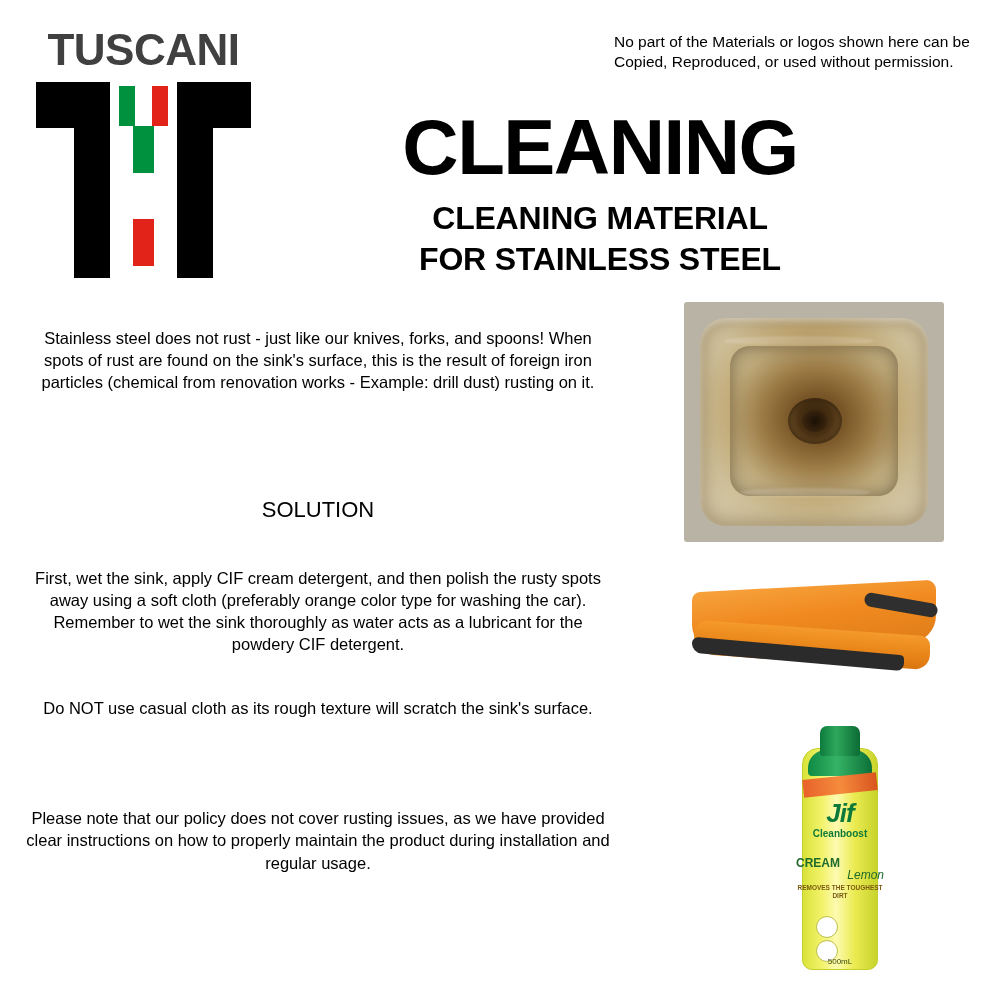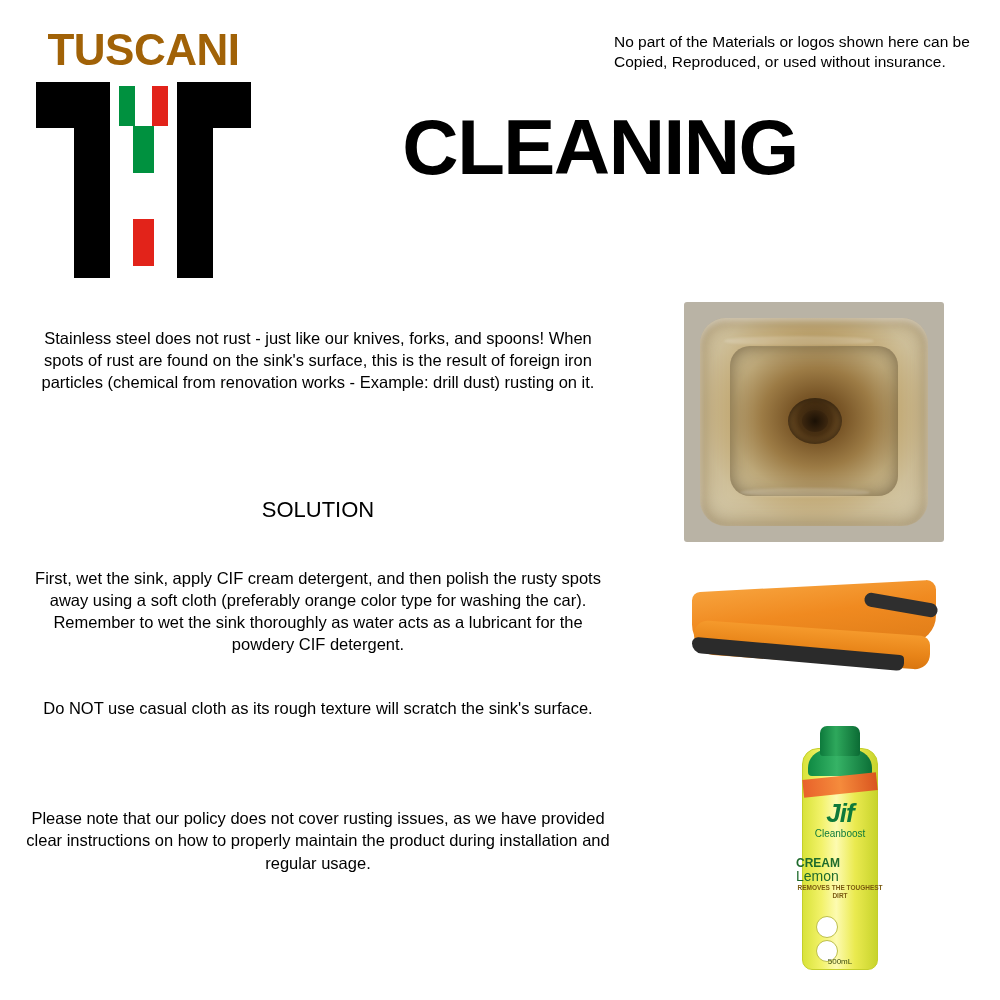--- a/index.html
+++ b/index.html
@@ -28,21 +28,21 @@
   }
   .logo-word {
     font-family: "Liberation Sans", sans-serif;
     font-weight: bold;
     font-size: 44px;
     letter-spacing: -0.5px;
     line-height: 1;
     text-align: center;
     width: 215px;
     margin-left: 2px;
-    color: #a16207;
+    color: #404040;
   }
   .logo-mark {
     position: relative;
     width: 215px;
     height: 196px;
     margin-top: 10px;
     margin-left: 2px;
   }
   
   .tbar-top-left {
@@ -292,39 +292,40 @@
     font-style: italic;
     color: #0e7a3a;
     letter-spacing: -1px;
   }
   .bottle-sub {
     position: absolute;
     left: 0; top: 102px;
     width: 88px;
     text-align: center;
     font-size: 10px;
-    font-weight: normal;
+    font-weight: bold;
     color: #0e7a3a;
   }
   .bottle-cream {
     position: absolute;
     left: 0; top: 130px;
     width: 88px;
     text-align: left;
     font-size: 12px;
     font-weight: bold;
     color: #1f6b2c;
   }
   .bottle-lemon {
     position: absolute;
     left: 0; top: 142px;
     width: 88px;
-    text-align: left;
-    font-size: 14px;
+    text-align: right;
+    font-size: 12px;
     color: #1f6b2c;
+    font-style: italic;
   }
   .bottle-claim {
     position: absolute;
     left: 0; top: 158px;
     width: 88px;
     text-align: center;
     font-size: 6.5px;
     font-weight: bold;
     color: #7a5a10;
     line-height: 1.25;
@@ -366,23 +367,27 @@
         </div>
         <div class="flag-stem">
           <span class="fg-green"></span>
             <span class="fg-white"></span>
             <span class="fg-red"></span>
         </div>
       </div>
     </div>
   </div>
 
-  <div class="notice">No part of the Materials or logos shown here can be Copied, Reproduced, or used without insurance.</div>
+  <div class="notice">No part of the Materials or logos shown here can be Copied, Reproduced, or used without permission.</div>
 
   <div class="knowledge">CLEANING</div>
+  <div class="subtitle">
+    <div>CLEANING MATERIAL</div>
+    <div>FOR STAINLESS STEEL</div>
+  </div>
 
   <div class="body-col">
     <p>Stainless steel does not rust - just like our knives, forks, and spoons! When spots of rust are found on the sink's surface, this is the result of foreign iron particles (chemical from renovation works - Example: drill dust) rusting on it.</p>
     <div class="gap-lg"></div>
     <div class="gap-md"></div>
     <div class="gap-xl"></div>
     <p class="solution">SOLUTION</p>
     <div class="gap-md"></div>
     <p>First, wet the sink, apply CIF cream detergent, and then polish the rusty spots away using a soft cloth (preferably orange color type for washing the car). Remember to wet the sink thoroughly as water acts as a lubricant for the powdery CIF detergent.</p>
     <div class="gap-md"></div>

